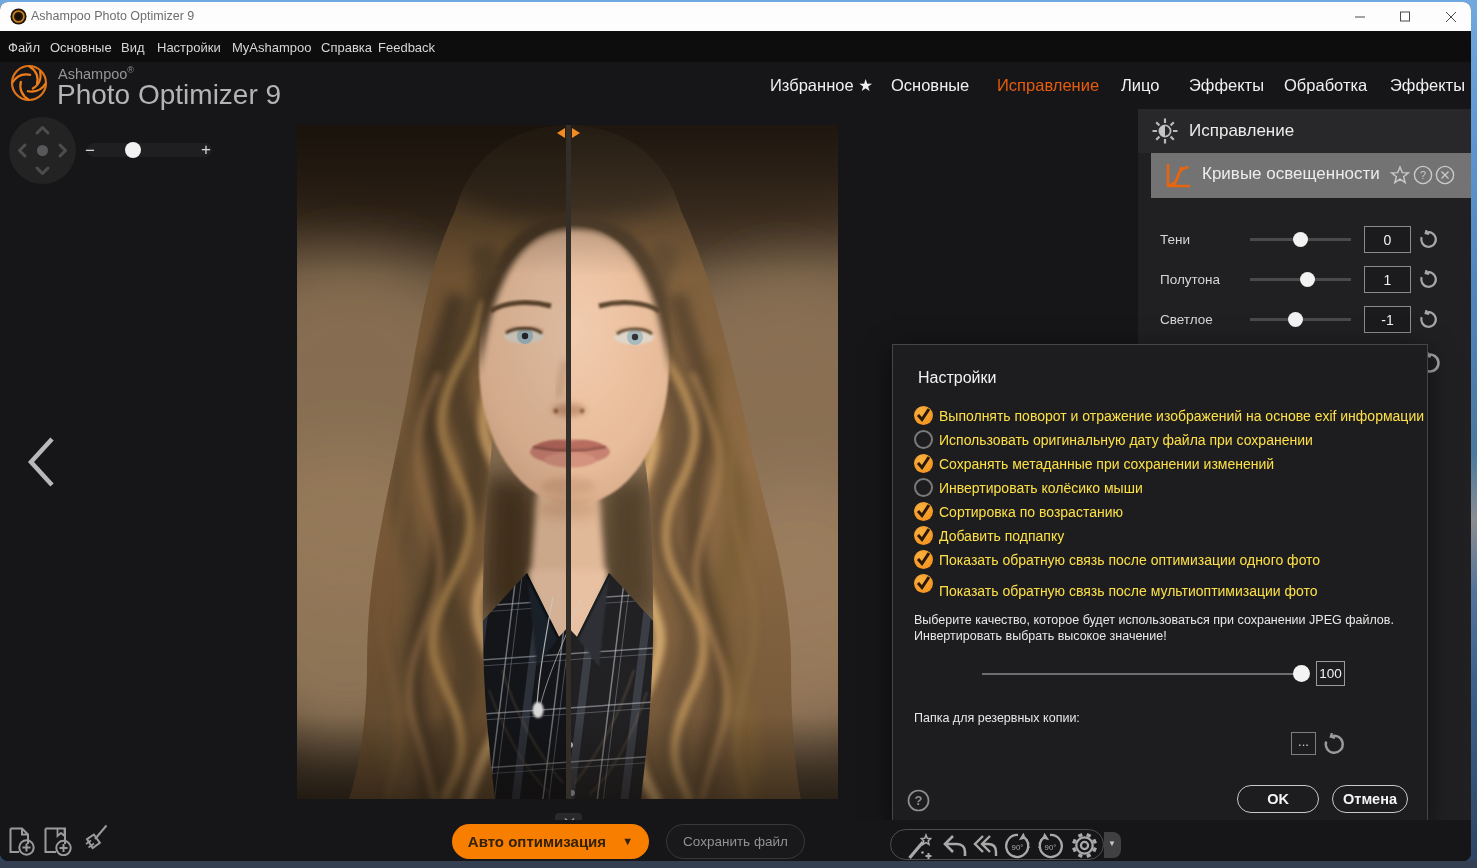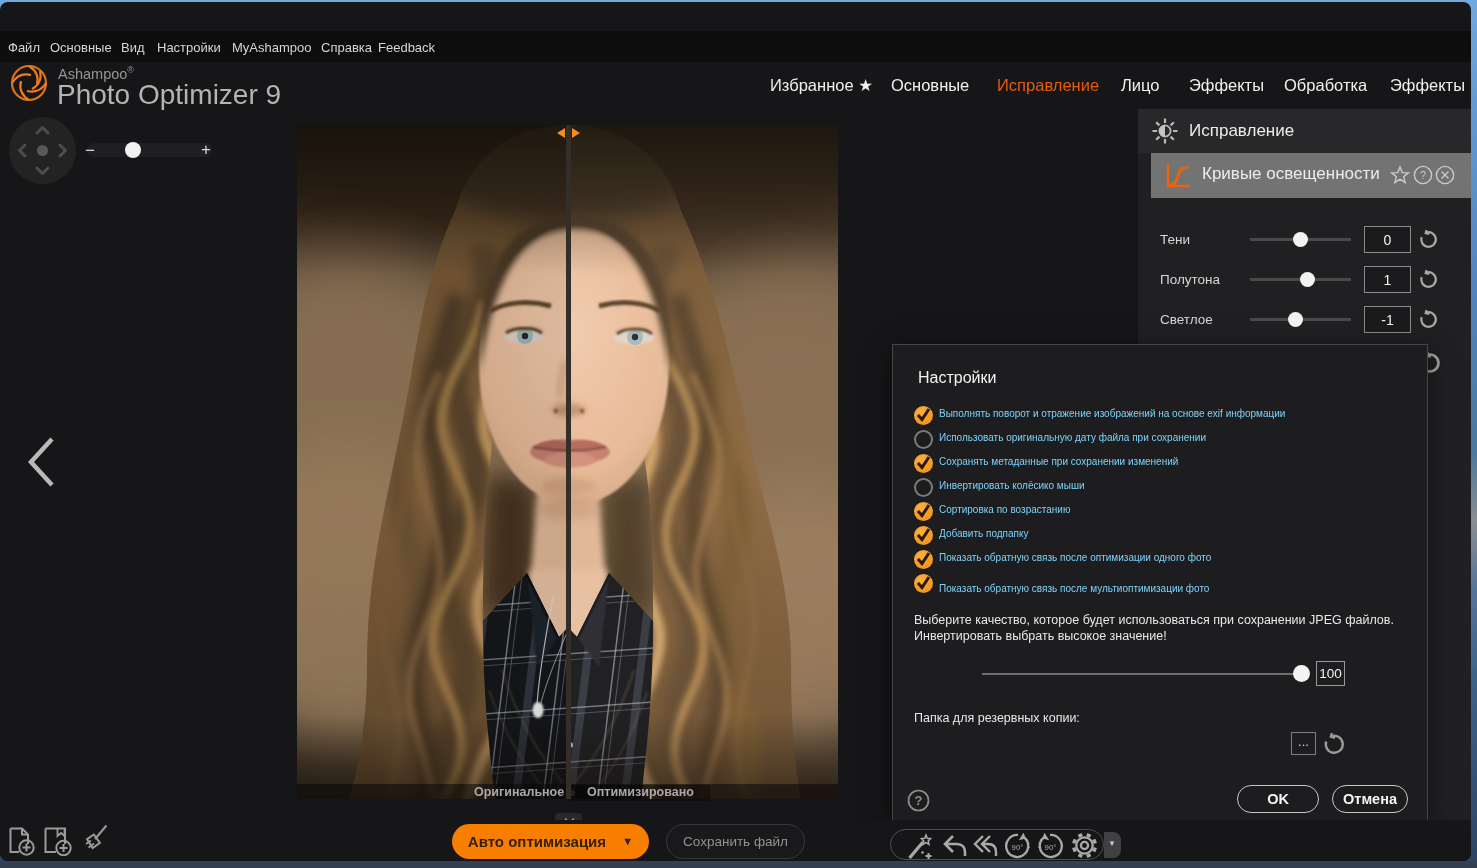--- a/index.html
+++ b/index.html
@@ -42,21 +42,21 @@
 .strack{position:absolute;left:112px;width:101px;height:3px;background:#4a4a4a;}
 .sthumb{position:absolute;width:15px;height:15px;border-radius:50%;background:#f2f2f2;}
 .undo{position:absolute;left:281px;}
 .vbox{position:absolute;left:226px;width:47px;height:27px;border:1px solid #8a8a8a;background:#1b1b1d;color:#f2f2f2;font-size:14px;text-align:center;line-height:26px;}
 
 #dlg{position:absolute;left:892px;top:342px;width:536px;height:478px;background:#1d1d1f;border:1px solid #454547;box-shadow:0 6px 24px rgba(0,0,0,.55);}
 #dlg h3{position:absolute;left:25px;top:24px;font-size:16px;font-weight:normal;color:#f2f2f2;}
 .ck{position:absolute;left:21px;width:19px;height:19px;border-radius:50%;}
 .ck.on{background:radial-gradient(circle at 38% 30%,#fbb03f,#f08c14);}
 .ck.off{border:2px solid #7a7a7a;background:#1d1d1f;}
-.cklab{position:absolute;left:46px;font-size:10px;color:#7dd3fc;white-space:nowrap;}
+.cklab{position:absolute;left:46px;font-size:14px;color:#fde047;white-space:nowrap;}
 .dtxt{position:absolute;left:21px;font-size:12.5px;color:#e8e8e8;white-space:nowrap;}
 #qtrack{position:absolute;left:89px;top:328px;width:319px;height:2px;background:#6e6e6e;}
 #qthumb{position:absolute;left:400px;top:320px;width:17px;height:17px;border-radius:50%;background:#f4f4f4;}
 #qbox{position:absolute;left:423px;top:316px;width:29px;height:25px;border:1px solid #9a9a9a;color:#f2f2f2;font-size:13.5px;text-align:center;line-height:24px;}
 #pathbox{position:absolute;left:83px;top:387px;width:312px;height:23px;border:1px solid #7e7e7e;font-size:10.8px;letter-spacing:-0.1px;color:#e8e8e8;line-height:21px;padding-left:4px;white-space:nowrap;overflow:hidden;}
 #dots{position:absolute;left:398px;top:387px;width:25px;height:23px;border:1px solid #7e7e7e;color:#cfcfcf;text-align:center;line-height:18px;font-size:13px;}
 .pillbtn{position:absolute;top:440px;height:28px;border:1.5px solid #c9c9c9;border-radius:14px;color:#f4f4f4;font-size:14.5px;font-weight:bold;text-align:center;}
 
 #botbar{position:absolute;left:0;top:818px;width:100%;height:41px;background:#161618;}
 #autobtn{position:absolute;left:452px;top:822px;width:197px;height:35px;border-radius:17.5px;background:#f87e00;color:#33210a;font-size:15px;font-weight:bold;text-align:center;line-height:34px;}
@@ -64,20 +64,37 @@
 #rgroup{position:absolute;left:890px;top:827px;width:214px;height:31px;border:1px solid #4e4e50;border-radius:15.5px;}
 #rtab{position:absolute;left:1104px;top:830px;width:17px;height:26px;background:#404042;border-radius:0 8px 8px 0;}
 
 #taskbar{position:absolute;left:0;top:861px;width:1477px;height:7px;background:#353f52;overflow:hidden;}
 </style>
 </head>
 <body>
 <div id="desk"></div>
 <div id="win">
 
+  <div id="title">
+    <svg style="position:absolute;left:10px;top:6px" width="17" height="17" viewBox="0 0 19 19">
+      <circle cx="9.5" cy="9.5" r="9" fill="#201508"></circle>
+      <circle cx="9.5" cy="9.5" r="6" fill="none" stroke="#c87f20" stroke-width="2"></circle>
+      <circle cx="9.5" cy="9.5" r="2.6" fill="#14100a"></circle>
+    </svg>
+    <span class="tt">Ashampoo Photo Optimizer 9</span>
+    <svg class="capbtn" style="left:1353px" width="14" height="29">
+        <line x1="2" y1="15" x2="12" y2="15" stroke="#4a4a4a" stroke-width="1"></line>
+      </svg>
+    <svg class="capbtn" style="left:1398px" width="14" height="29">
+        <rect x="2.5" y="10" width="9" height="9" fill="none" stroke="#4a4a4a" stroke-width="1"></rect>
+      </svg>
+    <svg class="capbtn" style="left:1444px" width="14" height="29">
+        <path d="M2 10 L12 20 M12 10 L2 20" stroke="#4a4a4a" stroke-width="1"></path>
+      </svg>
+  </div>
 
   <div id="menubar">
     <span class="mi" style="left:8px">Файл</span>
     <span class="mi" style="left:50px">Основные</span>
     <span class="mi" style="left:121px">Вид</span>
     <span class="mi" style="left:157px">Настройки</span>
     <span class="mi" style="left:232px">MyAshampoo</span>
     <span class="mi" style="left:321px">Справка</span>
     <span class="mi" style="left:378px">Feedback</span>
   </div>
@@ -297,24 +314,20 @@
 <path d="M 192 565 C 209 612 230 646 252 668" stroke="#9a7c55"></path>
 <path d="M 337 545 C 322 592 300 630 278 658" stroke="#b09064"></path>
 <path d="M 350 567 C 334 614 314 650 292 670" stroke="#a08257"></path>
 </g>
   <rect x="0" y="0" width="271" height="674" fill="#0a0806" opacity=".085"></rect>
   <rect x="271" y="0" width="270" height="674" fill="#ffe2bb" opacity=".06"></rect>
   <rect x="0" y="0" width="541" height="150" fill="url(#topvig)"></rect>
   <rect x="0" y="590" width="541" height="84" fill="url(#botvig)"></rect>
   </svg>
   </div>
-  <div id="pbar">
-    <span class="plab" style="left:177px">Оригинальное</span>
-    <span class="plab" style="left:273px;background:rgba(0,0,0,.35);padding:0 16px 2px 17px;">Оптимизировано</span>
-  </div>
   <div id="divline"></div>
   <svg style="position:absolute;left:556px;top:125px" width="25" height="12" viewBox="0 0 25 12">
     <path d="M9 1 L9 11 L1 6 Z" fill="#f68b1f"></path>
     <path d="M16 1 L16 11 L24 6 Z" fill="#f68b1f"></path>
   </svg>
   <div id="chevtab">
     <svg width="29" height="12">
         <path d="M10 3.5 L14.5 7.5 L19 3.5" fill="none" stroke="#9d9d9d" stroke-width="1.5"></path>
       </svg>
   </div>

